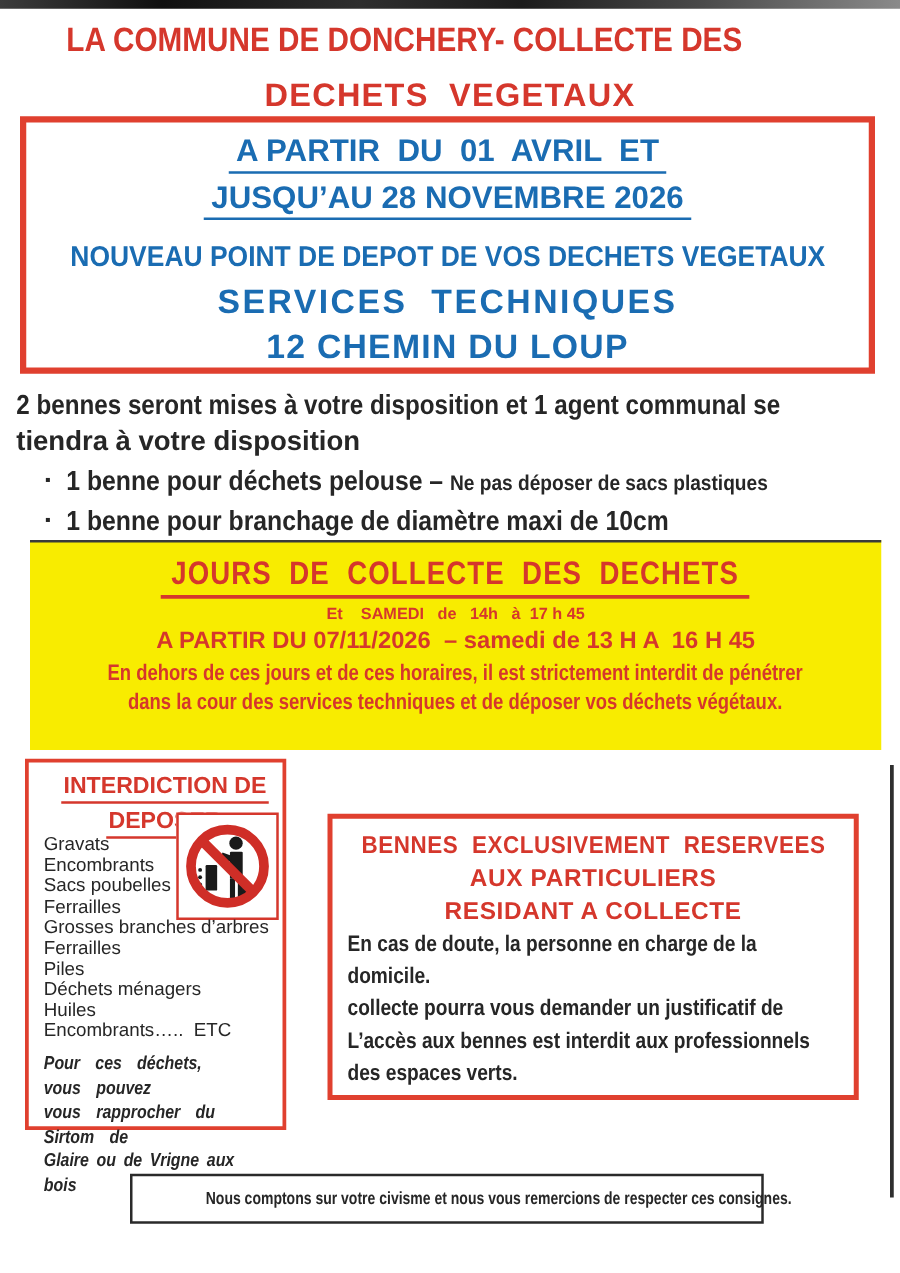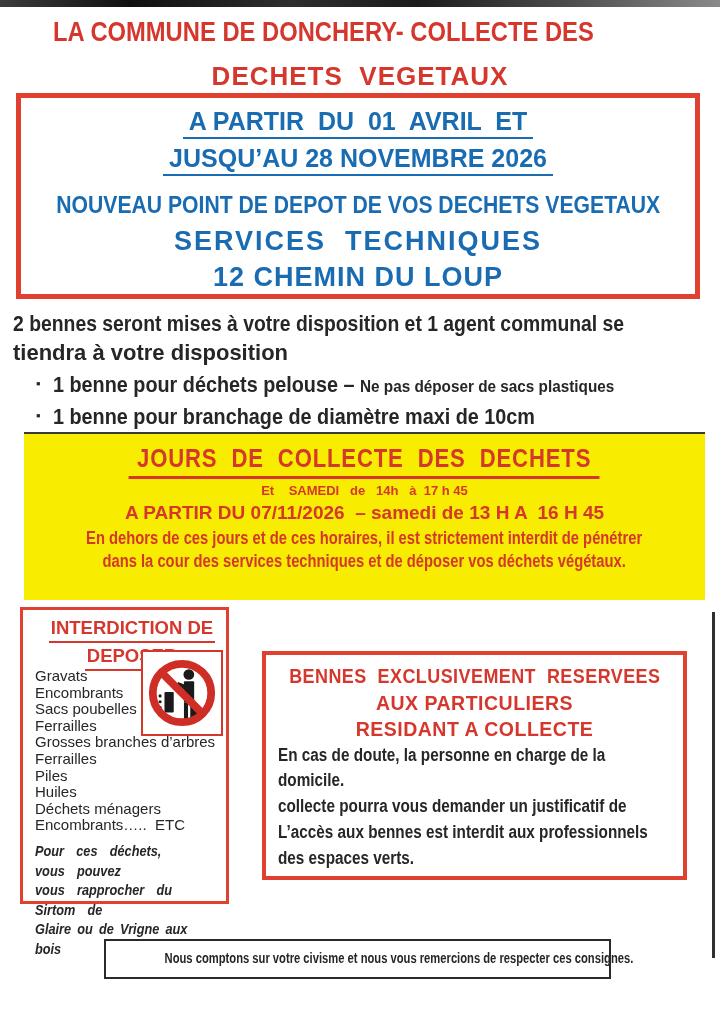--- a/index.html
+++ b/index.html
@@ -147,22 +147,22 @@
     </div>
 
     <div class="prohibit-list">
       <div>Gravats</div>
       <div>Encombrants</div>
       <div>Sacs poubelles</div>
       <div>Ferrailles</div>
       <div>Grosses branches d’arbres</div>
       <div>Ferrailles</div>
       <div>Piles</div>
+      <div>Déchets ménagers</div>
       <div>Huiles</div>
-      <div>Déchets ménagers</div>
       <div class="pre">Encombrants…..  ETC</div>
     </div>
 
     <div class="referral-note">
       <div class="nw"><span class="sxl85 pre" style="display:inline-block">Pour  ces  déchets,  vous  pouvez</span></div>
       <div class="nw"><span class="sxl85 pre" style="display:inline-block">vous  rapprocher  du  Sirtom  de</span></div>
       <div class="nw"><span class="sxl85 pre" style="display:inline-block">Glaire ou de Vrigne aux bois</span></div>
     </div>
   </div>
 

